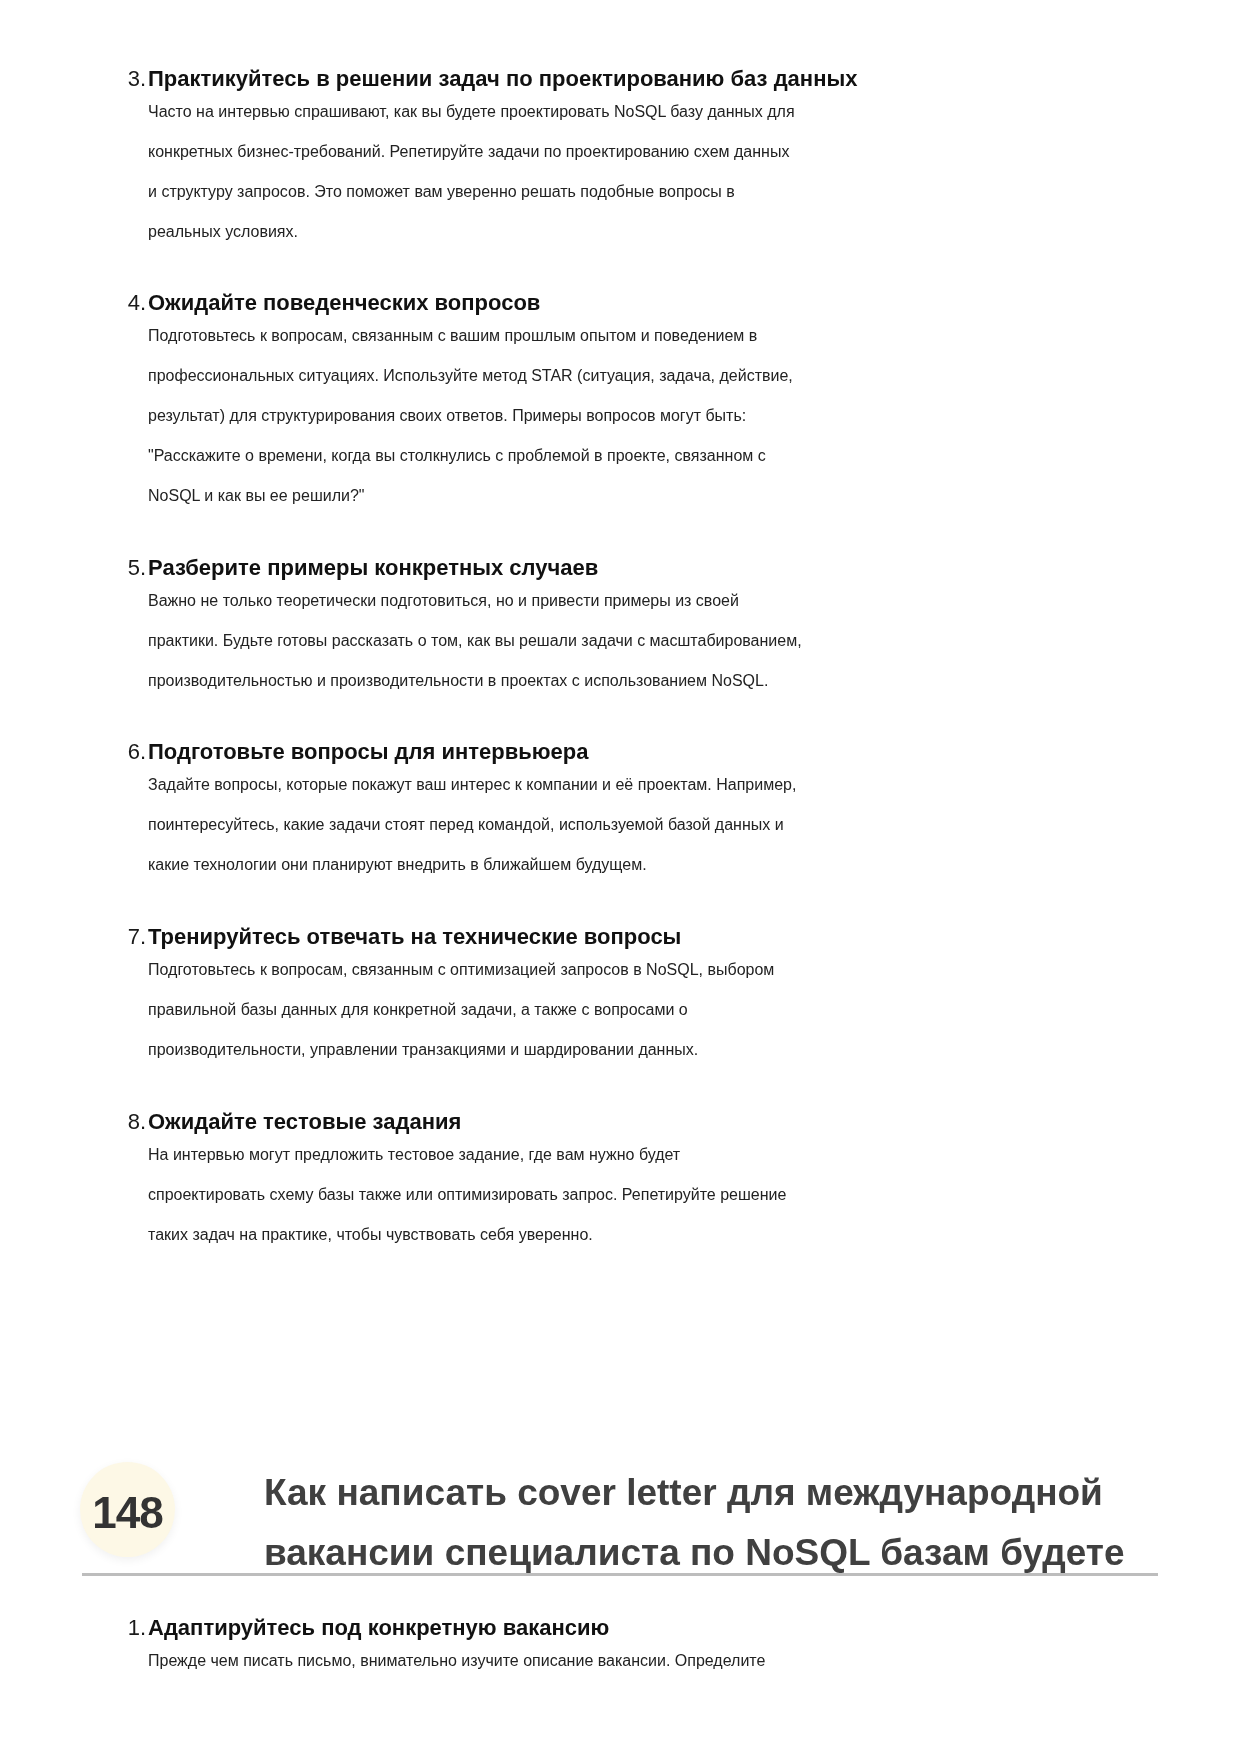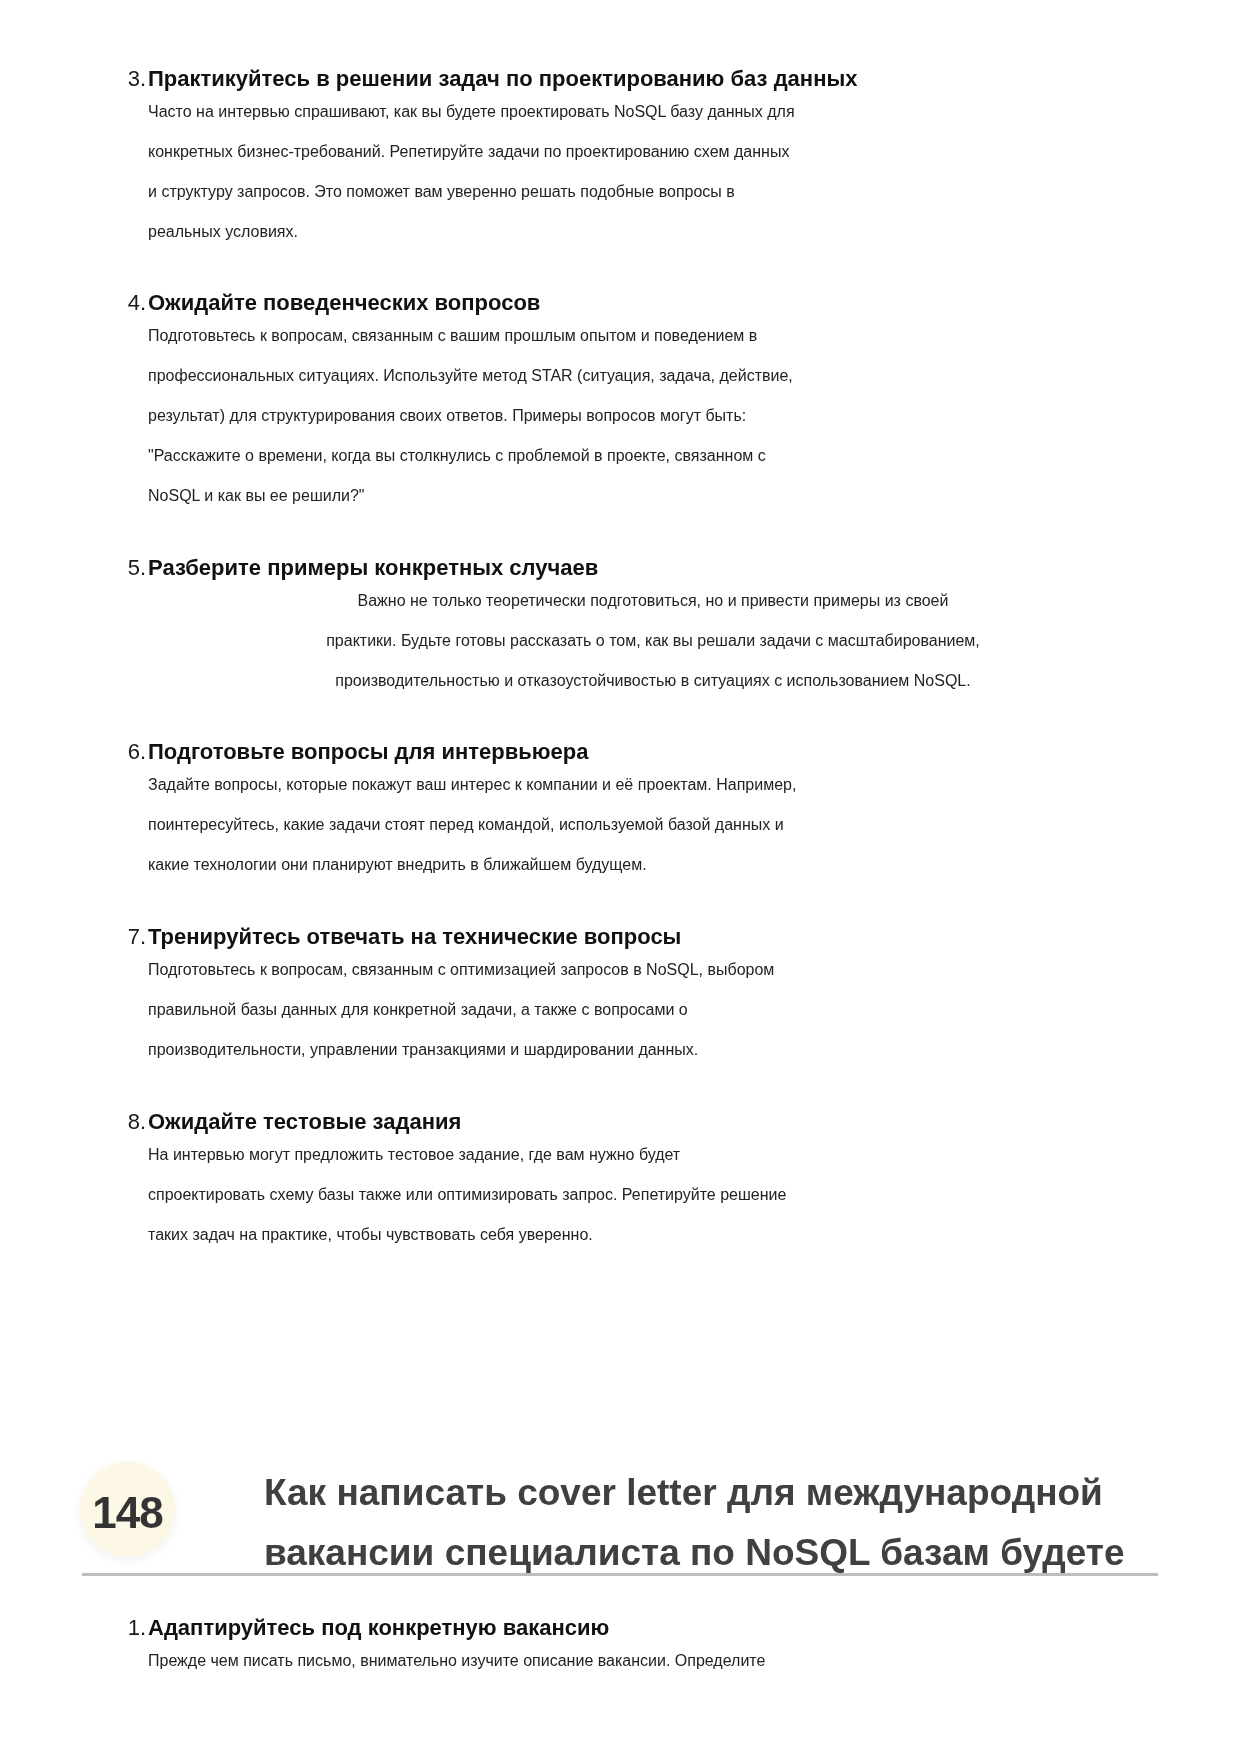--- a/index.html
+++ b/index.html
@@ -126,24 +126,24 @@
       <div>результат) для структурирования своих ответов. Примеры вопросов могут быть:</div>
       <div>"Расскажите о времени, когда вы столкнулись с проблемой в проекте, связанном с</div>
       <div>NoSQL и как вы ее решили?"</div>
     </div>
   </div>
 
   <div class="list" style="top:553px;">
     <div class="item-head">
       <span class="item-num">5.</span><span class="item-title">Разберите примеры конкретных случаев</span>
     </div>
-    <div class="item-body" style="margin-top:-2px;text-align:center;">
+    <div class="item-body" style="margin-top:-2px;">
       <div>Важно не только теоретически подготовиться, но и привести примеры из своей</div>
       <div>практики. Будьте готовы рассказать о том, как вы решали задачи с масштабированием,</div>
-      <div>производительностью и отказоустойчивостью в ситуациях с использованием NoSQL.</div>
+      <div>производительностью и производительности в проектах с использованием NoSQL.</div>
     </div>
   </div>
 
   <div class="list" style="top:737px;">
     <div class="item-head">
       <span class="item-num">6.</span><span class="item-title">Подготовьте вопросы для интервьюера</span>
     </div>
     <div class="item-body" style="margin-top:-2px;">
       <div>Задайте вопросы, которые покажут ваш интерес к компании и её проектам. Например,</div>
       <div>поинтересуйтесь, какие задачи стоят перед командой, используемой базой данных и</div>

